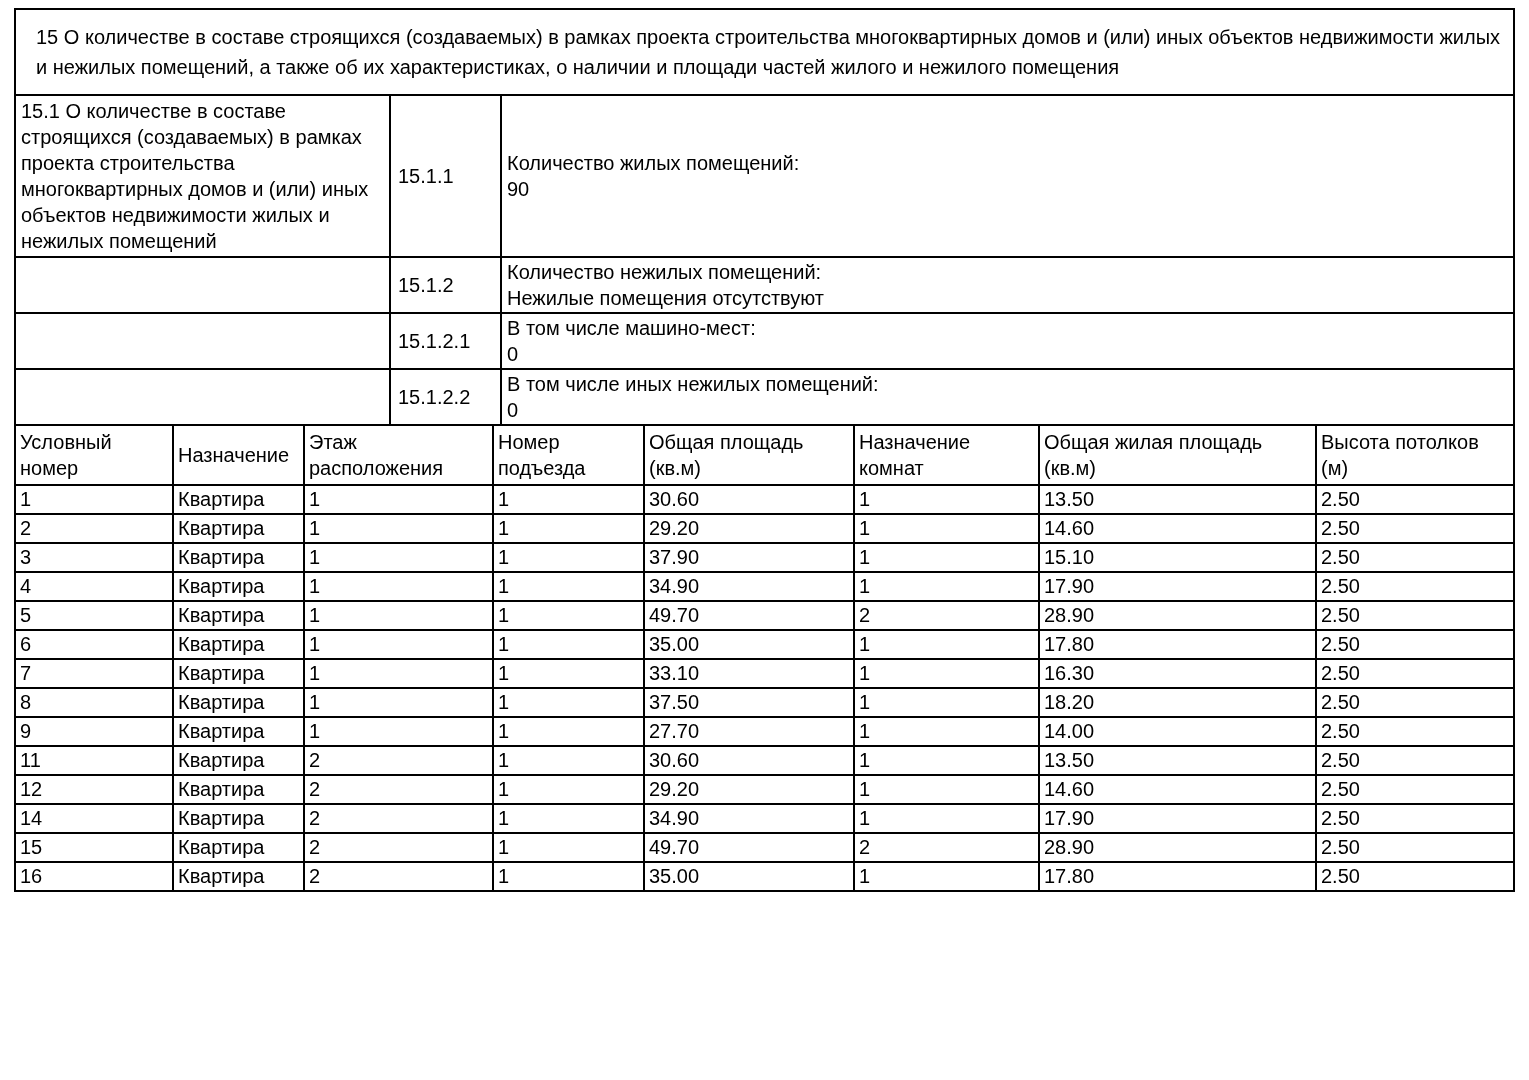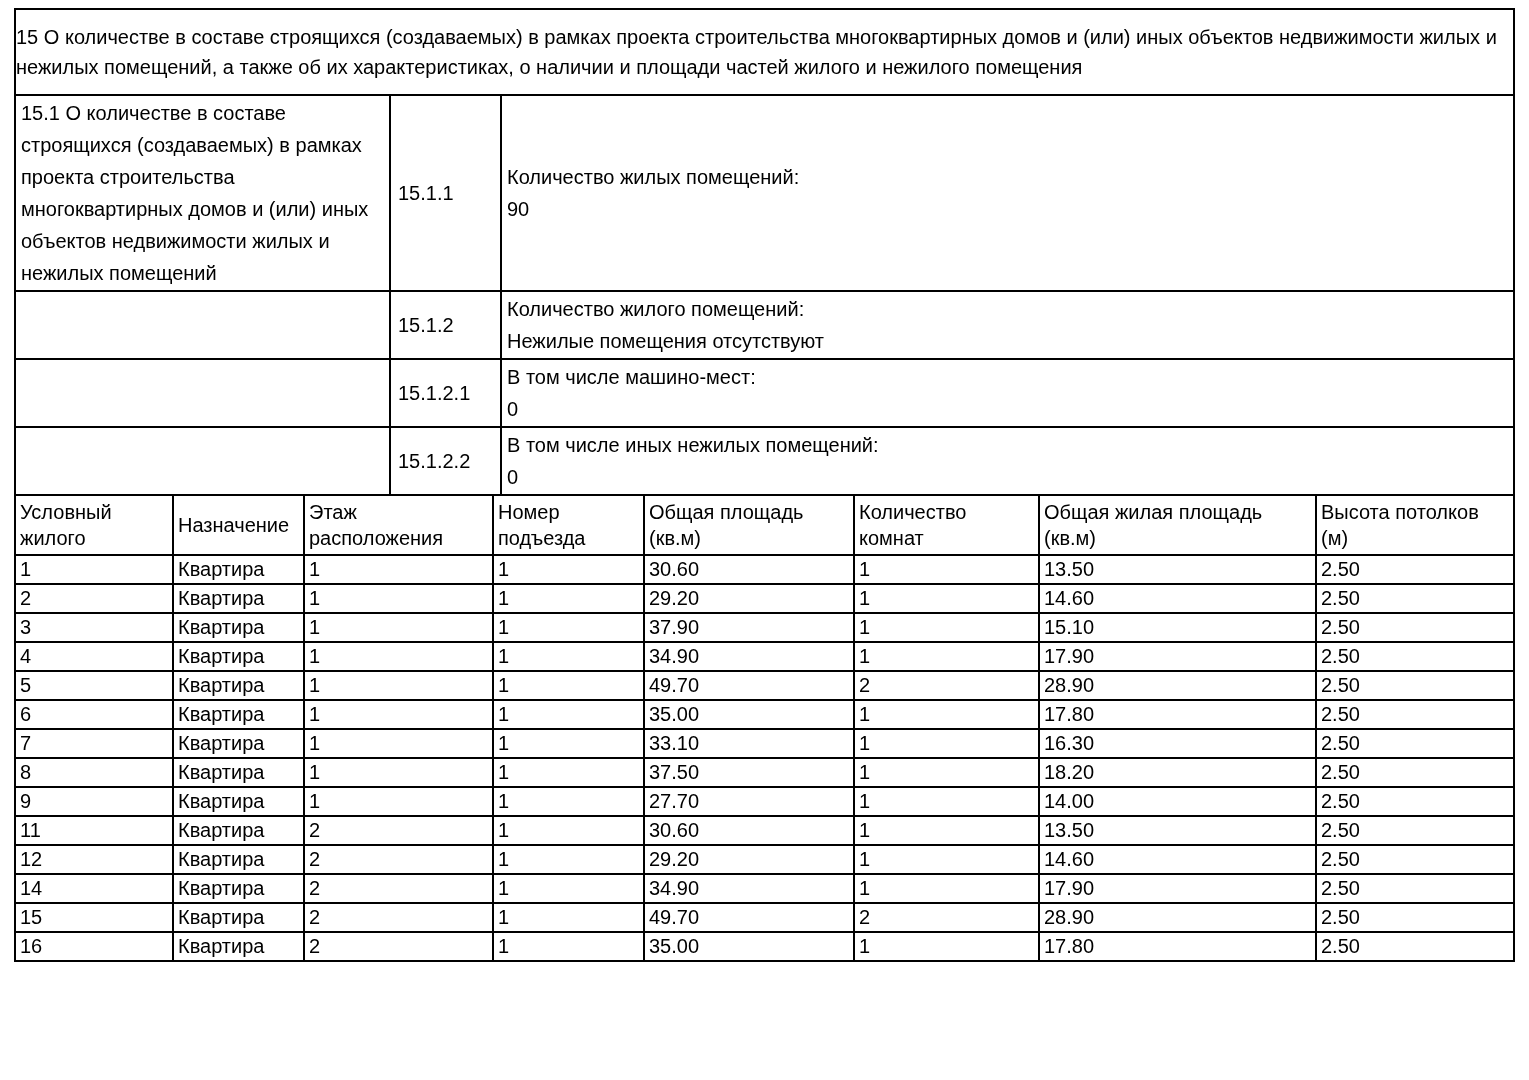--- a/index.html
+++ b/index.html
@@ -24,23 +24,23 @@
     vertical-align: middle;
     padding: 1px 6px 1px 5px;
     overflow: hidden;
     word-wrap: break-word;
   }
   
   .title-cell {
     height: 86px;
     line-height: 30px;
     vertical-align: middle;
-    padding-left: 0;
-  }
-  .label-cell, .content-cell { line-height: 32px; margin-top: 8px; }
+    padding-left: 20px;
+  }
+  .label-cell, .content-cell { line-height: 26px; margin-top: 8px; }
   .code-cell { padding-left: 7px; margin-top: 23px; }
   .val { font-weight: 400; }
   tr.r-151  td { height: 162px; }
   tr.r-1512 td { height: 52px; }
   tr.r-15121 td, tr.r-15122 td { height: 53px; }
   tr.r-152  td { height: 57px; }
   
   .apt { margin-top: -2px; }
   .apt th {
     height: 60px;
@@ -75,21 +75,21 @@
         <td class="code-cell">15.1.1</td>
         <td class="content-cell">
           <div>Количество жилых помещений:</div>
           <div class="val">90</div>
         </td>
       </tr>
       <tr class="r-1512">
         <td class="label-cell"></td>
         <td class="code-cell">15.1.2</td>
         <td class="content-cell">
-          <div>Количество жилого помещений:</div>
+          <div>Количество нежилых помещений:</div>
           <div class="val">Нежилые помещения отсутствуют</div>
         </td>
       </tr>
       <tr class="r-15121">
         <td class="label-cell"></td>
         <td class="code-cell">15.1.2.1</td>
         <td class="content-cell">
           <div>В том числе машино-мест:</div>
           <div class="val">0</div>
         </td>
@@ -111,26 +111,26 @@
       <col style="width:131px">
       <col style="width:189px">
       <col style="width:151px">
       <col style="width:210px">
       <col style="width:185px">
       <col style="width:277px">
       <col style="width:198px">
     </colgroup>
     <thead>
       <tr>
-          <th>Условный жилого</th>
+          <th>Условный номер</th>
           <th>Назначение</th>
           <th>Этаж расположения</th>
           <th>Номер подъезда</th>
           <th>Общая площадь (кв.м)</th>
-          <th>Количество комнат</th>
+          <th>Назначение комнат</th>
           <th>Общая жилая площадь (кв.м)</th>
           <th>Высота потолков (м)</th>
         </tr>
     </thead>
     <tbody>
         <tr>
           <td>1</td>
           <td>Квартира</td>
           <td>1</td>
           <td>1</td>

